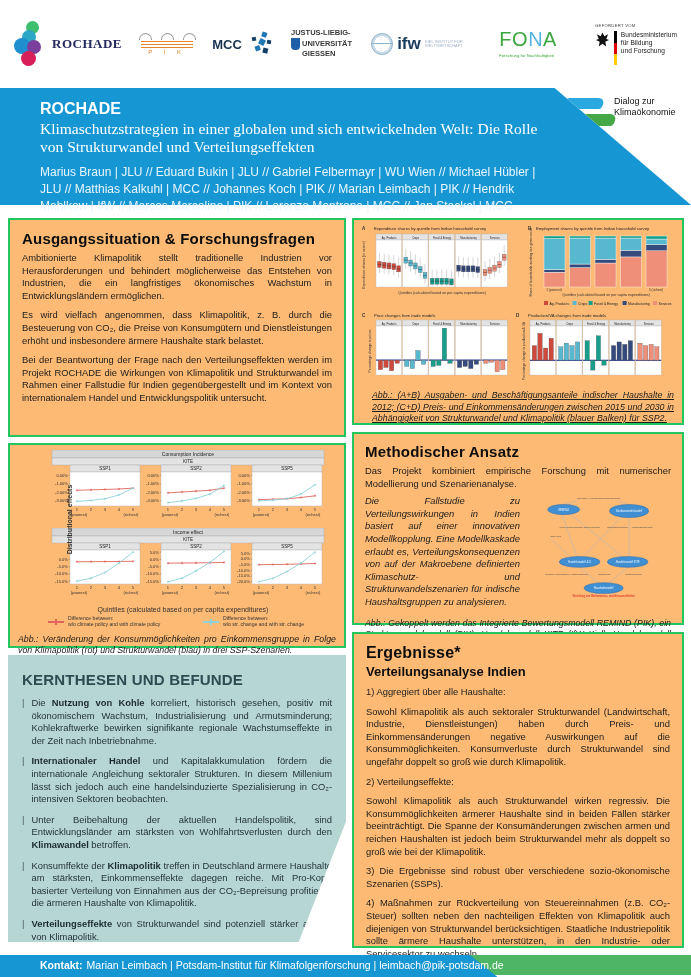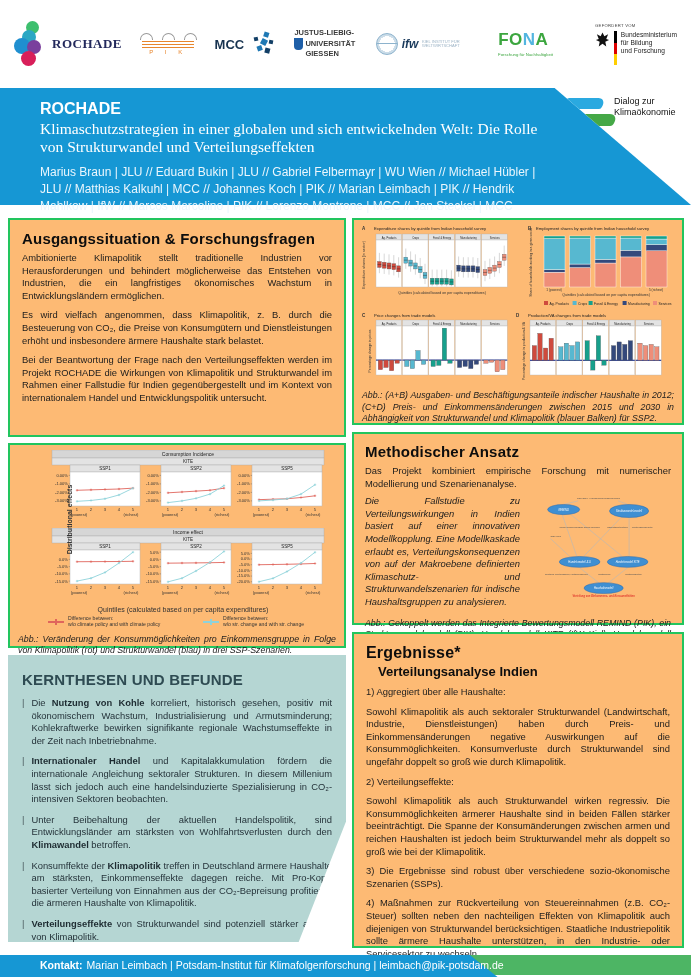--- a/index.html
+++ b/index.html
@@ -27,23 +27,23 @@
      background:repeating-linear-gradient(#e8862d 0 1px,transparent 1px 3px);}
   .pik-word{font-size:6px;color:#e8862d;letter-spacing:5px;margin-top:1px;}
   .mcc-text{font-size:13px;font-weight:bold;color:#16324f;}
   .jlu-block{font-size:7.5px;font-weight:bold;color:#3a3a3a;line-height:1.15;text-align:left;}
   .jlu-shield{width:9px;height:12px;background:#1e5fa8;display:inline-block;
               vertical-align:middle;margin-right:2px;border-radius:0 0 4px 4px;}
   .ifw-globe{width:20px;height:20px;border:1.5px solid #8db3cd;border-radius:50%;
      background:
        linear-gradient(transparent 44%, #8db3cd 44% 50%, transparent 50%),
        radial-gradient(circle at 50% 50%, transparent 55%, rgba(141,179,205,.45) 56%);}
-  .ifw-word{font-size:12px;font-weight:bold;font-style:italic;color:#1a3a5c;}
+  .ifw-word{font-size:17px;font-weight:bold;color:#1a3a5c;}
   .ifw-sub{font-size:6px;color:#9db4c6;line-height:1.1;transform:scale(.68);transform-origin:0 50%;}
-  .fona-word{font-size:17px;font-weight:bold;letter-spacing:.5px;line-height:1;}
+  .fona-word{font-size:20px;font-weight:normal;letter-spacing:.5px;line-height:1;}
   .fona-sub{font-size:6px;color:#3ca63f;transform:scale(.72);transform-origin:0 50%;white-space:nowrap;}
   .bmbf{display:flex;flex-direction:column;align-items:flex-start;}
   .bmbf-funded{font-size:6px;color:#444;letter-spacing:.4px;transform:scale(.7);transform-origin:0 50%;}
   .bmbf-row{display:flex;align-items:flex-start;gap:4px;margin-top:2px;}
   .bmbf-bar{width:3px;height:34px;background:linear-gradient(#000 0 34%,#d00 34% 67%,#ffce00 67% 100%);}
   .bmbf-text{font-size:6.6px;color:#222;line-height:1.25;text-align:left;}
 
   
   #header{top:88px;left:0;width:691px;height:117px;background:#1697d4;color:#fff;}
   #header-inner{position:absolute;left:40px;top:12px;width:500px;}
@@ -708,21 +708,21 @@
       <rect x="262.59999999999997" y="119.375" width="4.4" height="15.925000000000011" fill="#34497c" stroke="#555" stroke-width="0.3"></rect>
       <rect x="268.2" y="115.7" width="4.4" height="19.60000000000001" fill="#34497c" stroke="#555" stroke-width="0.3"></rect>
       <rect x="275.6" y="101" width="25.599999999999998" height="49" fill="#fff" stroke="#bbb" stroke-width="0.4"></rect>
       <line x1="275.6" y1="135.3" x2="301.2" y2="135.3" stroke="#1c2f8c" stroke-width="1.1"></line>
       <rect x="277.8" y="118.15" width="4.4" height="17.150000000000006" fill="#ef8e79" stroke="#555" stroke-width="0.3"></rect>
       <rect x="283.40000000000003" y="120.6" width="4.4" height="14.700000000000017" fill="#ef8e79" stroke="#555" stroke-width="0.3"></rect>
       <rect x="289" y="119.375" width="4.4" height="15.925000000000011" fill="#ef8e79" stroke="#555" stroke-width="0.3"></rect>
       <rect x="294.6" y="121.825" width="4.4" height="13.475000000000009" fill="#ef8e79" stroke="#555" stroke-width="0.3"></rect>
       <text x="165" y="126" font-size="3.4" text-anchor="middle" fill="#333" transform="rotate(-90 165 126)">Percentage change in production &amp; VA</text>
     </svg>
-  <p class="caption" style="margin:3px 2px 0 2px;">Abb.: (A+B) Ausgaben- und Beschäftigungsanteile indischer Haushalte in 2012; (C+D) Preis- und Einkommensänderungen zwischen 2015 und 2030 in Abhängigkeit von Strukturwandel und Klimapolitik (blauer Balken) für SSP2.</p>
+  <p class="caption" style="margin:3px 2px 0 12px;text-decoration:underline;">Abb.: (A+B) Ausgaben- und Beschäftigungsanteile indischer Haushalte in 2012; (C+D) Preis- und Einkommensänderungen zwischen 2015 und 2030 in Abhängigkeit von Strukturwandel und Klimapolitik (blauer Balken) für SSP2.</p>
 </div>
 
 <div class="box" style="left:352px;top:432px;width:332px;height:193px;padding:9px 11px;">
   <h3 class="sec-title">Methodischer Ansatz</h3>
   <p class="para" style="margin-bottom:5px;">Das Projekt kombiniert empirische Forschung mit numerischer Modellierung und Szenarienanalyse.</p>
   <div id="methodik-row">
     <p class="para" id="methodik-p2">Die Fallstudie zu Verteilungswirkungen in Indien basiert auf einer innovativen Modellkopplung. Eine Modellkaskade erlaubt es, Verteilungskonsequenzen von auf der Makroebene definierten Klimaschutz- und Strukturwandelszenarien für indische Haushaltsgruppen zu analysieren.</p>
     <svg id="method-diagram" width="148" height="104" viewBox="0 0 156 143">
         <text x="78" y="6" font-size="3.4" text-anchor="middle" fill="#555">SSP/GDP- und Bevölkerungsszenarien</text>
         <line x1="50" y1="8" x2="30" y2="13" stroke="#9bb6d4" stroke-width="0.6"></line>
@@ -752,21 +752,21 @@
         <ellipse cx="85" cy="128" rx="27" ry="7.5" fill="#3f8fd2" stroke="#2a6bb0" stroke-width="0.7"></ellipse>
         <text x="85" y="129.4" font-size="3.6" text-anchor="middle" fill="#fff">Haushaltsmodell</text>
         <text x="85" y="140" font-size="3.6" font-weight="bold" text-anchor="middle" fill="#e0392f">Verteilung von Einkommens- und Konsumeffekten</text>
       </svg>
   </div>
   <p class="caption" style="margin:2px 0 0 0;">Abb.: Gekoppelt werden das Integrierte Bewertungsmodell REMIND (PIK), ein Strukturwandelmodell (PIK), Handelsmodell KITE (IfW Kiel), Handelsmodell JLU (Giessen) und ein Haushaltsmodell (MCC).</p>
 </div>
 
 <div class="box" style="left:352px;top:632px;width:332px;height:316px;padding:10px 12px;">
   <h3 class="sec-title" style="font-size:16px;margin-bottom:2px;">Ergebnisse*</h3>
-  <h4 style="font-size:13px;font-weight:bold;margin:0 0 7px 12px;color:#0d0d0d;">Verteilungsanalyse Indien</h4>
+  <h4 style="font-size:13px;font-weight:bold;margin:0 0 7px 0;color:#0d0d0d;">Verteilungsanalyse Indien</h4>
   <div>
       <p class="para">1) Aggregiert über alle Haushalte:</p>
       <p class="para">Sowohl Klimapolitik als auch sektoraler Strukturwandel (Landwirtschaft, Industrie, Dienstleistungen) haben durch Preis- und Einkommensänderungen negative Auswirkungen auf die Konsummöglichkeiten. Konsumverluste durch Strukturwandel sind ungefähr doppelt so groß wie durch Klimapolitik.</p>
       <p class="para">2) Verteilungseffekte:</p>
       <p class="para">Sowohl Klimapolitik als auch Strukturwandel wirken regressiv. Die Konsummöglichkeiten ärmerer Haushalte sind in beiden Fällen stärker beeinträchtigt. Die Spanne der Konsumänderungen zwischen armen und reichen Haushalten ist jedoch beim Strukturwandel mehr als doppelt so groß wie bei der Klimapolitik.</p>
       <p class="para">3) Die Ergebnisse sind robust über verschiedene sozio-ökonomische Szenarien (SSPs).</p>
       <p class="para">4) Maßnahmen zur Rückverteilung von Steuereinnahmen (z.B. CO₂-Steuer) sollten neben den nachteiligen Effekten von Klimapolitik auch diejenigen von Strukturwandel berücksichtigen. Staatliche Industriepolitik sollte ärmere Haushalte unterstützen, in den Industrie- oder Servicesektor zu wechseln.</p>
     </div>
   <div style="font-size:8.6px;color:#222;">*vorläufig</div>
 </div>

